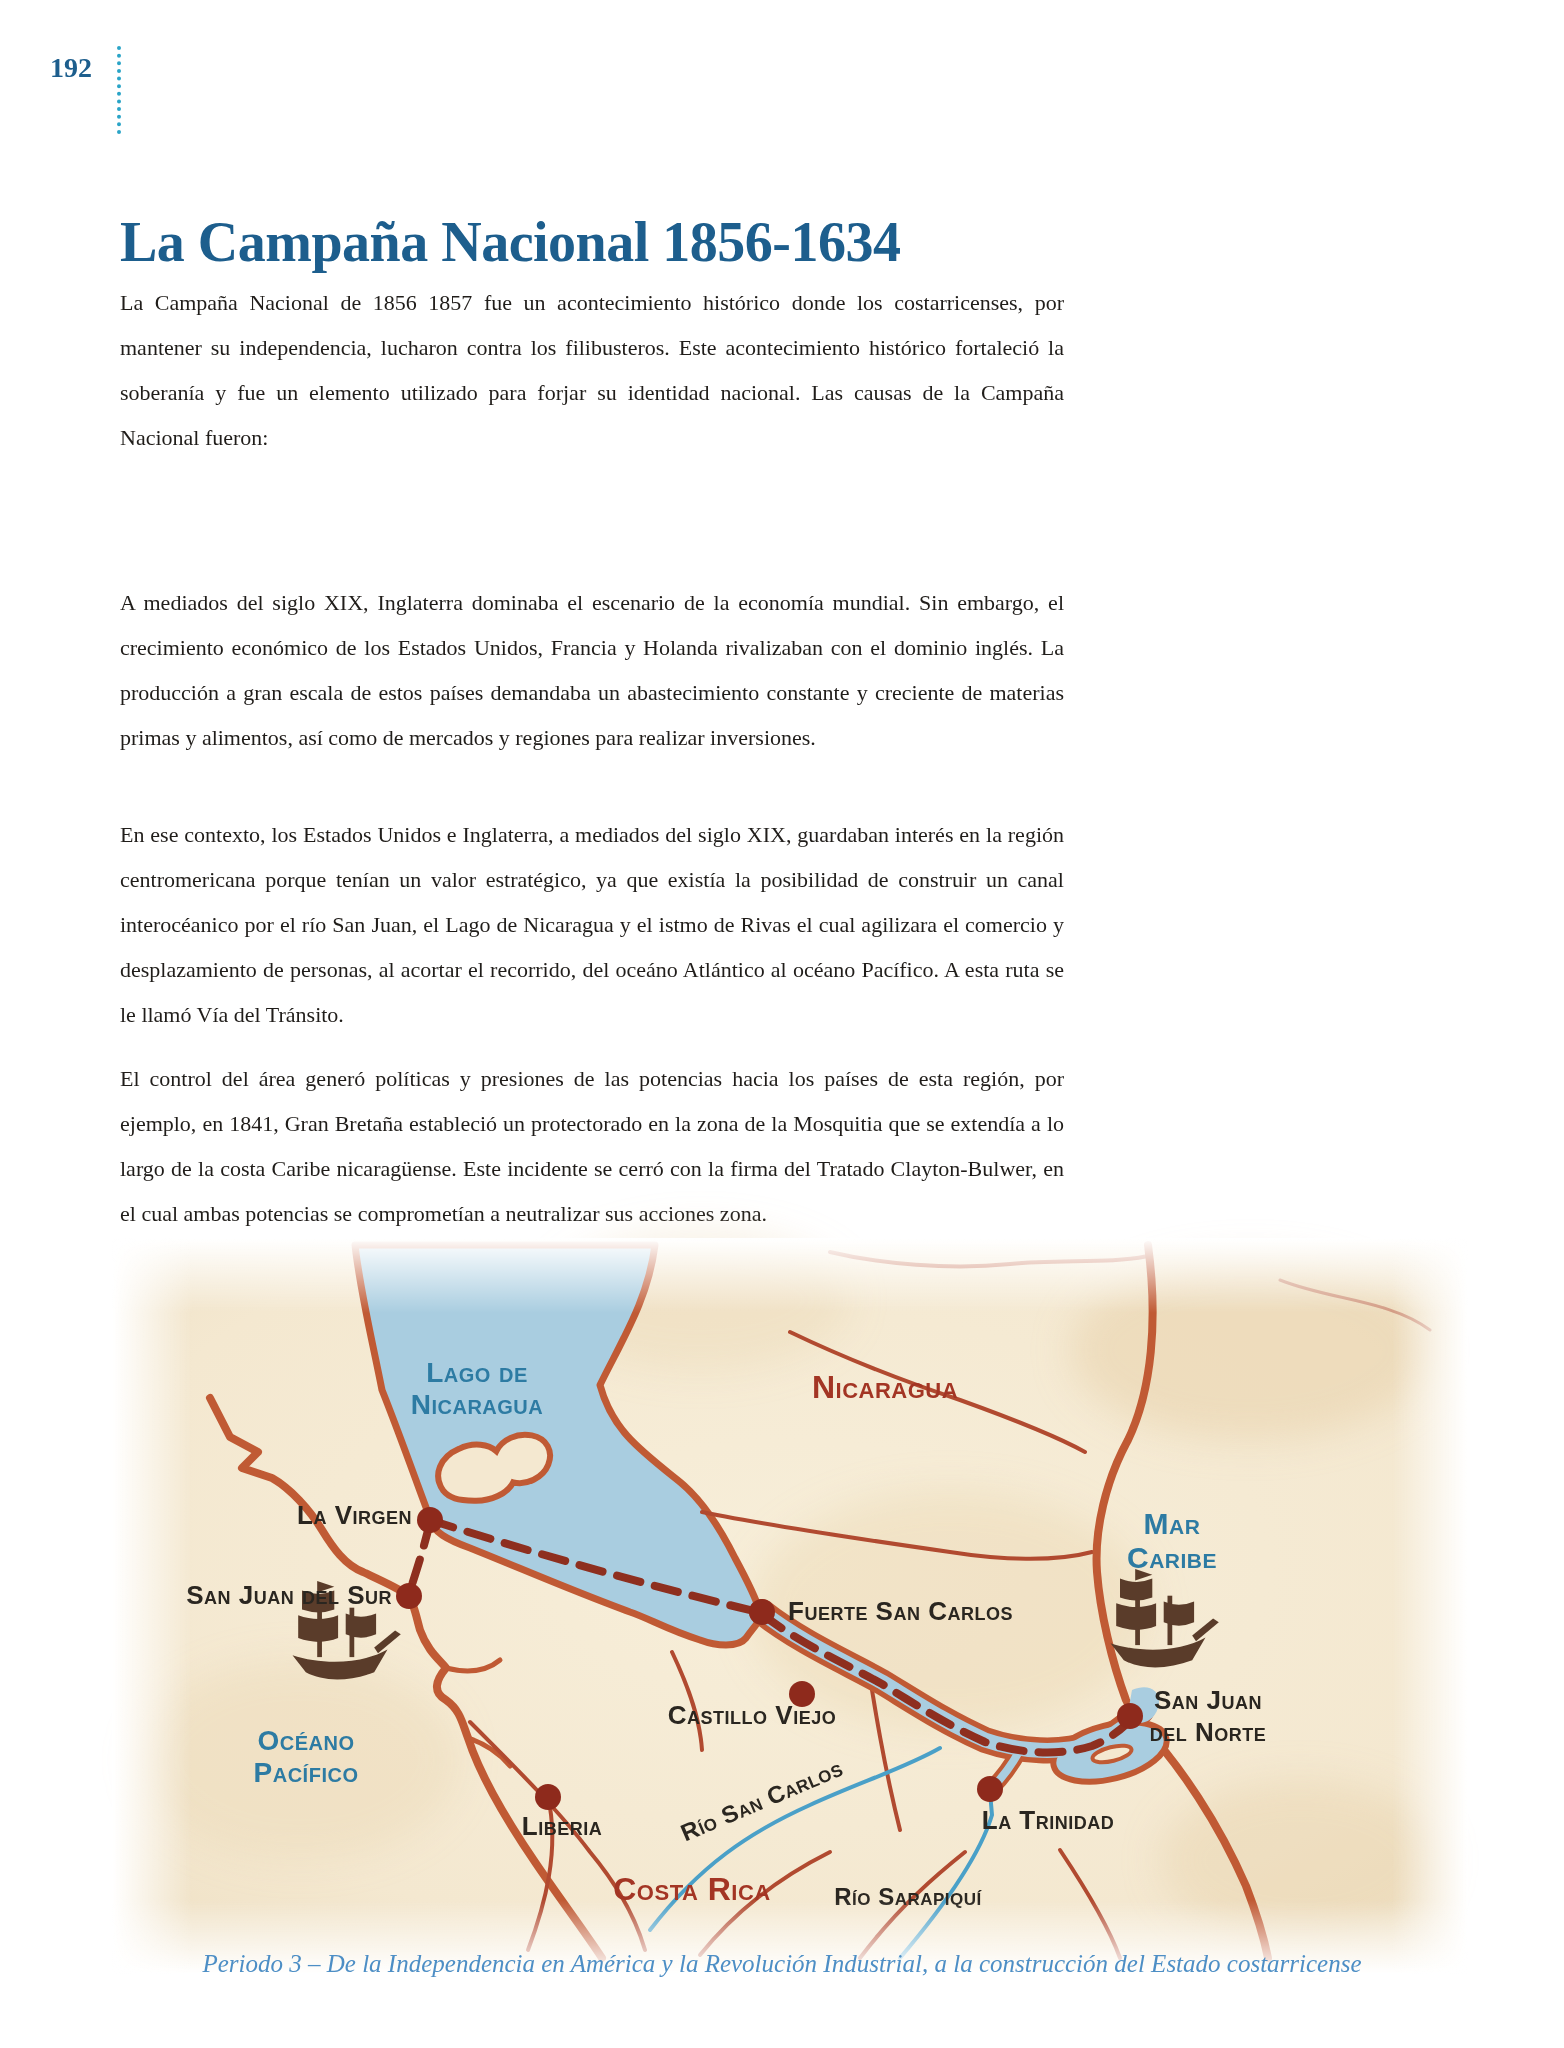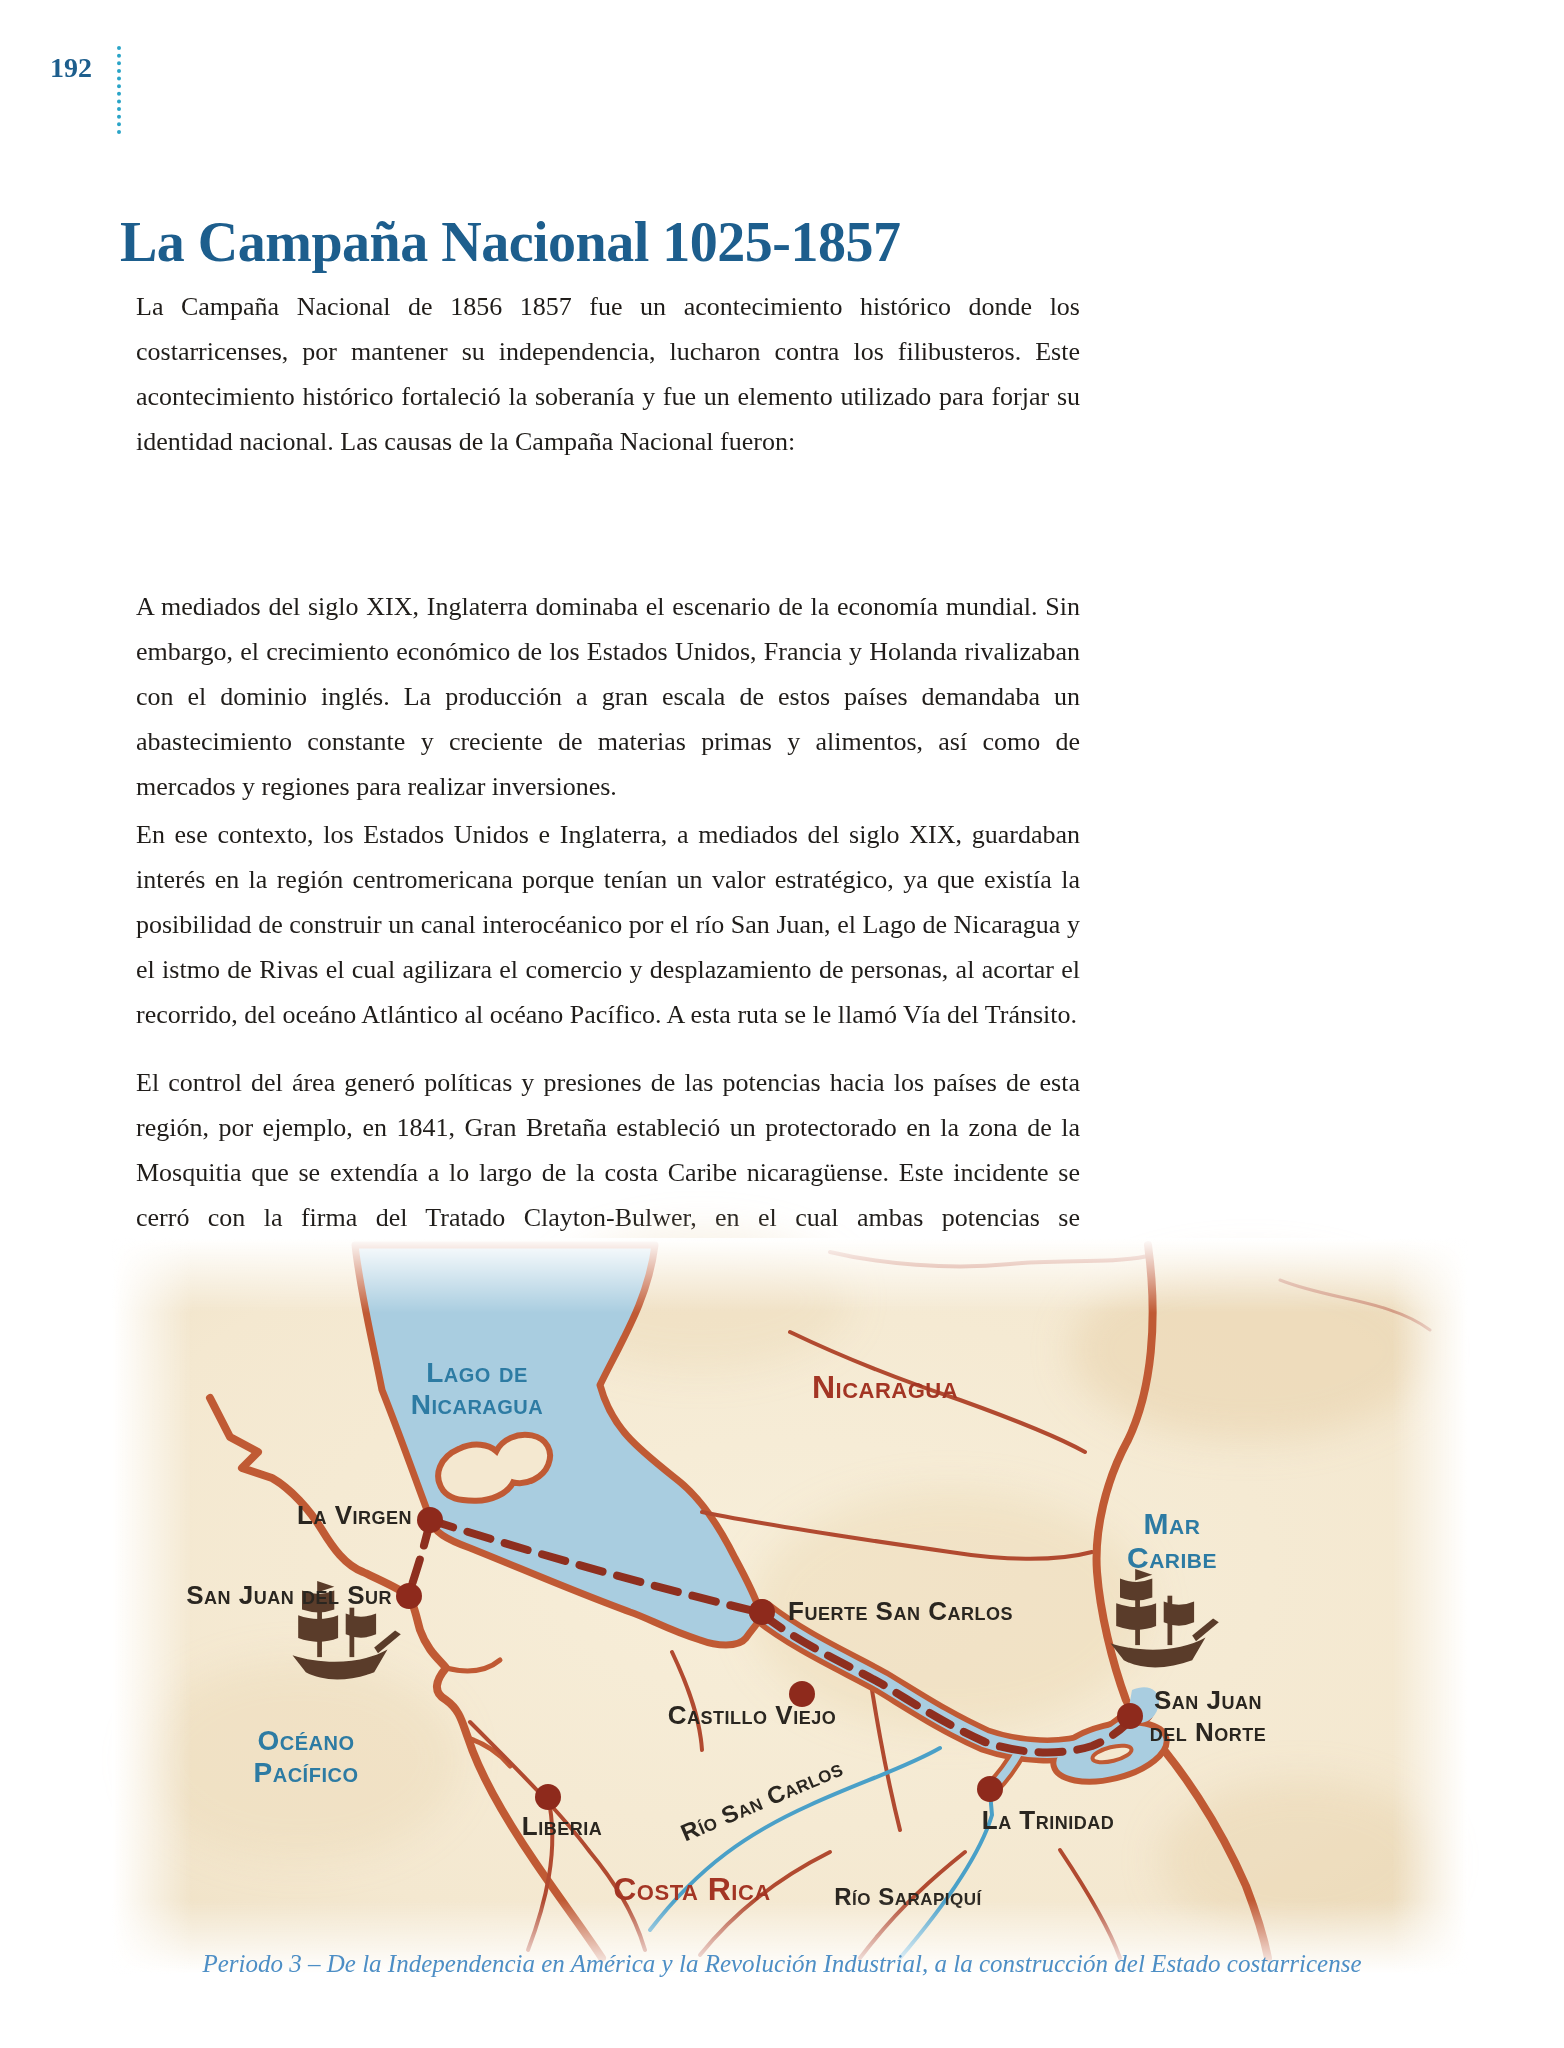--- a/index.html
+++ b/index.html
@@ -2,21 +2,21 @@
 <html><head>
 <meta charset="utf-8">
 <style>
   html,body{margin:0;padding:0;background:#fff;}
   .page{position:relative;width:1564px;height:2048px;background:#ffffff;overflow:hidden;
         font-family:"Liberation Serif",serif;}
   .pagenum{position:absolute;left:50px;top:52px;font-size:28px;font-weight:bold;color:#1d5e8d;}
   .dotline{position:absolute;left:117px;top:46px;height:88px;width:0;border-left:4px dotted #2aa4c7;}
   .title{position:absolute;left:120px;top:172px;width:1000px;font-size:56px;font-weight:bold;
          color:#1d5e8d;letter-spacing:-0.5px;}
-  .body-block{position:absolute;left:136px;width:944px;font-size:26px;line-height:45px;
+  .body-block{position:absolute;left:120px;width:944px;font-size:22px;line-height:45px;
          color:#201d1a;text-align:justify;}
   .intro{top:258px;}
   .heading{position:absolute;left:120px;top:468px;width:1000px;font-size:44px;font-weight:bold;
          color:#2aa4c7;}
   .p2{top:558px;}
   .p3{top:796px;margin-top:16px;}
   .p4{top:1034px;}
   .footer{position:absolute;left:0;top:1950px;width:1564px;text-align:center;
           font-size:25px;font-style:italic;color:#4d8ec5;}
   .map-label{font-family:"Liberation Sans",sans-serif;font-weight:bold;font-variant:small-caps;
@@ -29,21 +29,21 @@
   svg{display:block;}
 </style>
 </head>
 <body>
 
 <div class="page">
 
   <div class="pagenum">192</div>
   <div class="dotline"></div>
 
-  <h1 class="title">La Campaña Nacional 1025-1857</h1>
+  <h1 class="title">La Campaña Nacional 1856-1634</h1>
 
   <p class="body-block intro">La Campaña Nacional de 1856 1857 fue un acontecimiento histórico donde los costarricenses, por mantener su independencia, lucharon contra los filibusteros. Este acontecimiento histórico fortaleció la soberanía y fue un elemento utilizado para forjar su identidad nacional. Las causas de la Campaña Nacional fueron:</p>
 
 
   <p class="body-block p2">A mediados del siglo XIX, Inglaterra dominaba el escenario de la economía mundial. Sin embargo, el crecimiento económico de los Estados Unidos, Francia y Holanda rivalizaban con el dominio inglés. La producción a gran escala de estos países demandaba un abastecimiento constante y creciente de materias primas y alimentos, así como de mercados y regiones para realizar inversiones.</p>
   <p class="body-block p3">En ese contexto, los Estados Unidos e Inglaterra, a mediados del siglo XIX, guardaban interés en la región centromericana porque tenían un valor estratégico, ya que existía la posibilidad de construir un canal interocéanico por el río San Juan, el Lago de Nicaragua y el istmo de Rivas el cual agilizara el comercio y desplazamiento de personas, al acortar el recorrido, del oceáno Atlántico al océano Pacífico. A esta ruta se le llamó Vía del Tránsito.</p>
   <p class="body-block p4">El control del área generó políticas y presiones de las potencias hacia los países de esta región, por ejemplo, en 1841, Gran Bretaña estableció un protectorado en la zona de la Mosquitia que se extendía a lo largo de la costa Caribe nicaragüense. Este incidente se cerró con la firma del Tratado Clayton-Bulwer, en el cual ambas potencias se comprometían a neutralizar sus acciones zona.</p>
 
   <svg width="1564" height="2048" viewBox="0 0 1564 2048" style="position:absolute;left:0;top:0;pointer-events:none;">
     <defs>

